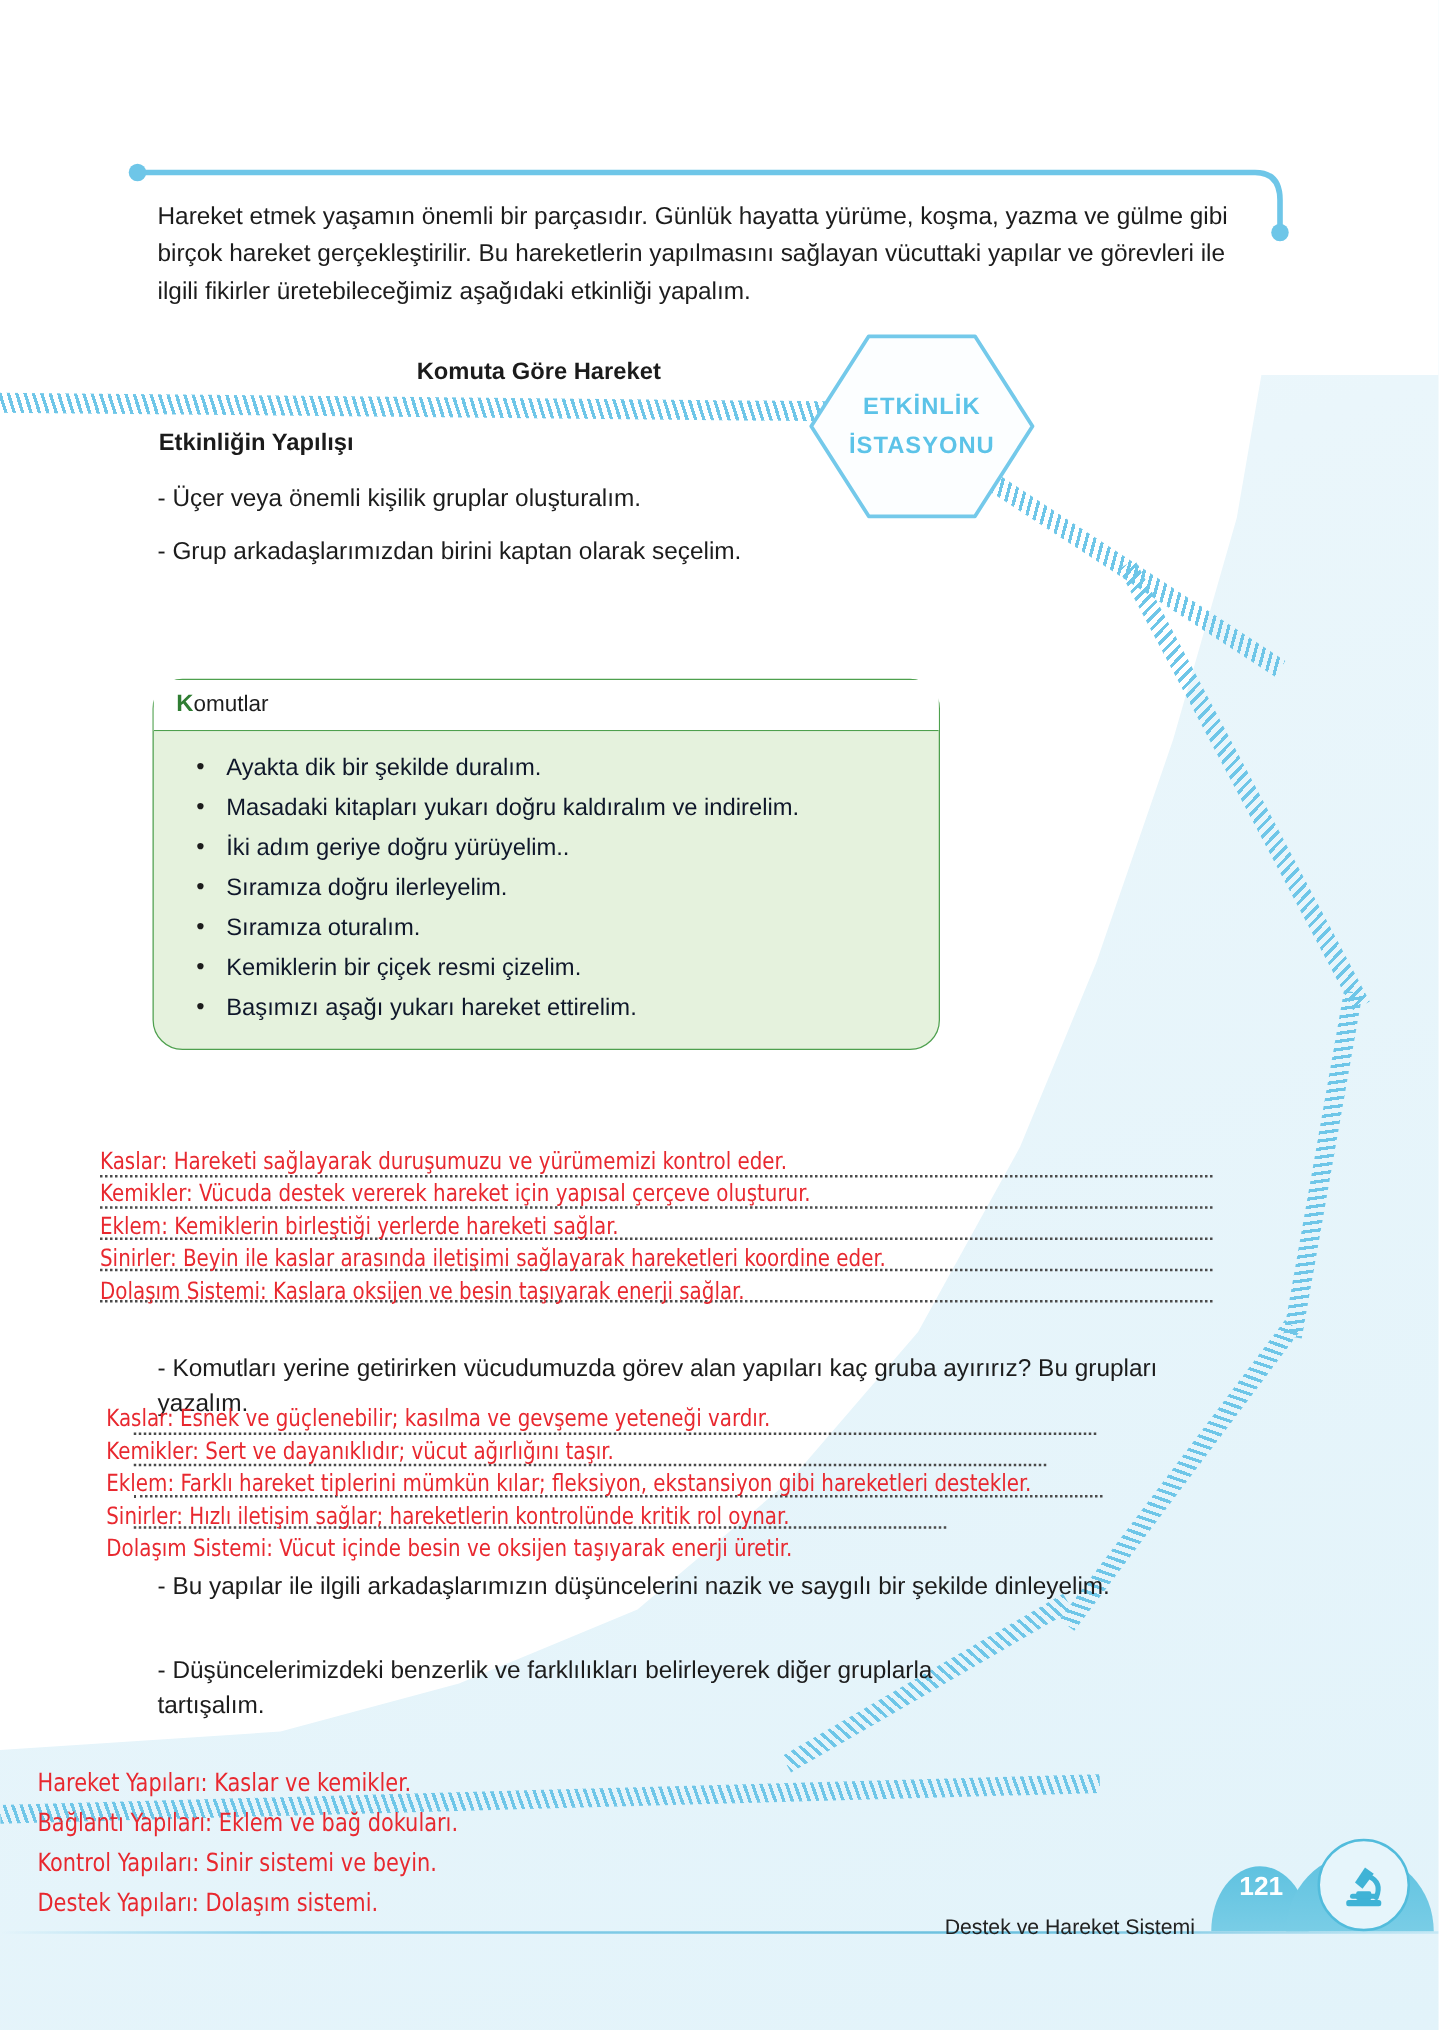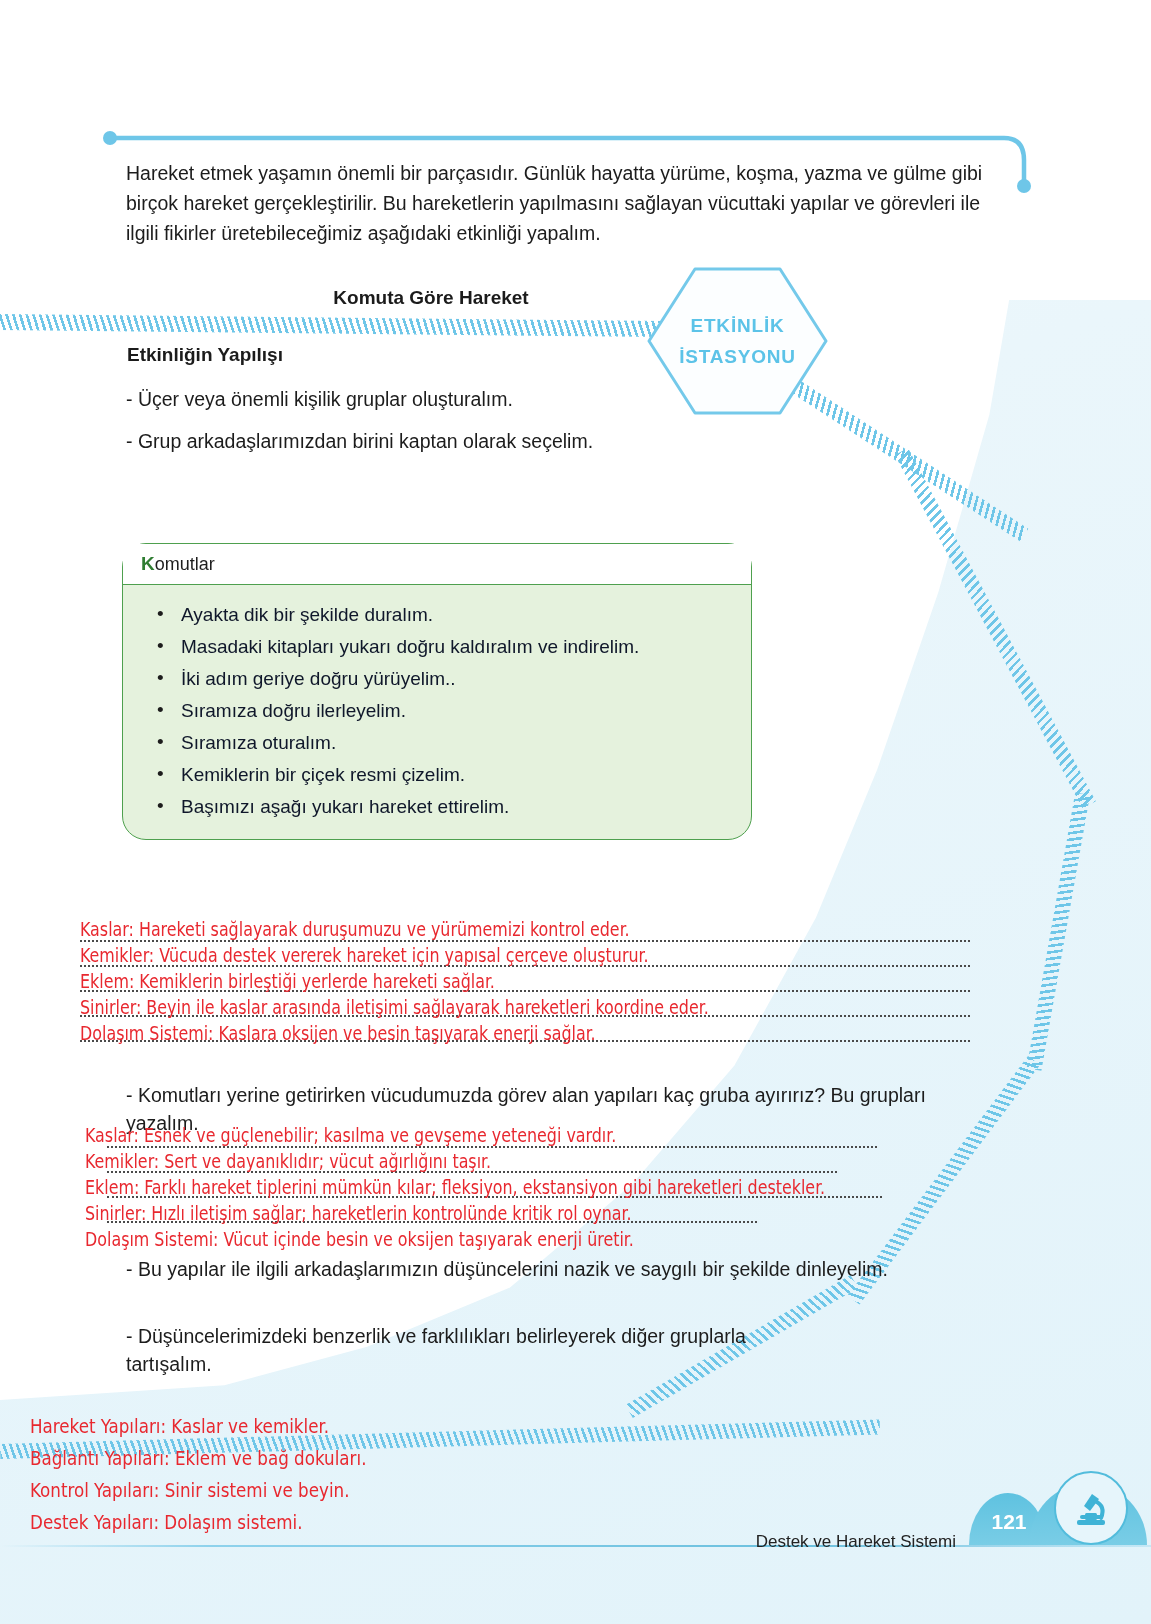--- a/index.html
+++ b/index.html
@@ -235,21 +235,21 @@
   .hill {
     position: absolute;
     bottom: 79px;
     border-radius: 50% 50% 0 0 / 100% 100% 0 0;
     background: linear-gradient(to bottom, #5fc2e0, #79cde6);
   }
   .hill-left  { right: 104px; width: 78px; height: 52px; }
   .hill-right { right: 4px;  width: 118px; height: 62px; }
   .page-num {
     position: absolute;
-    right: 112px; bottom: 90px;
+    right: 112px; bottom: 102px;
     width: 60px;
     text-align: center;
     color: #ffffff;
     font-size: 21px;
     font-weight: bold;
   }
   .micro-circle {
     position: absolute;
     right: 23px; bottom: 79px;
     width: 74px; height: 74px;

